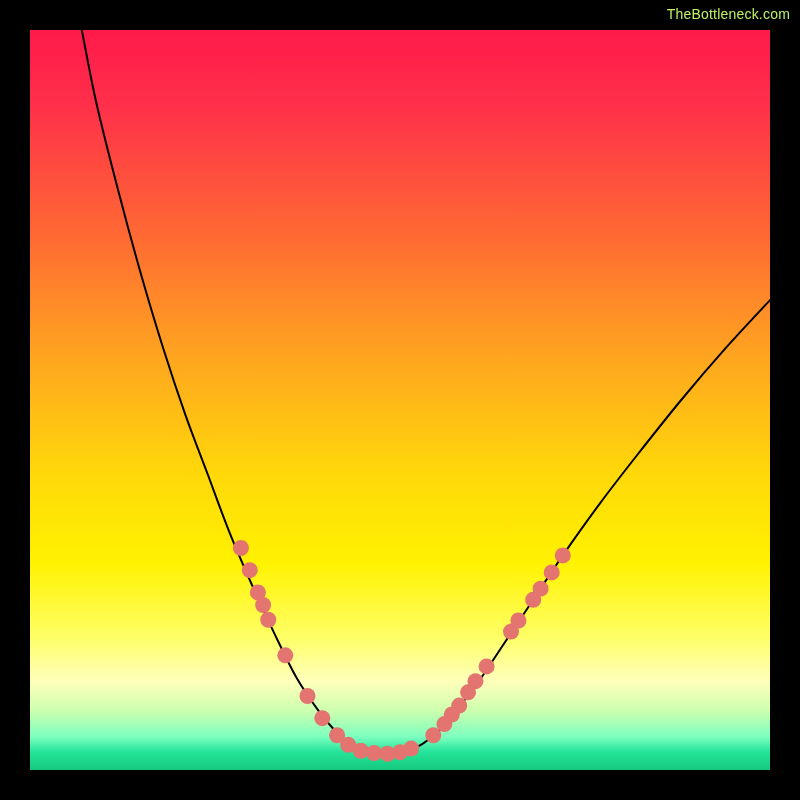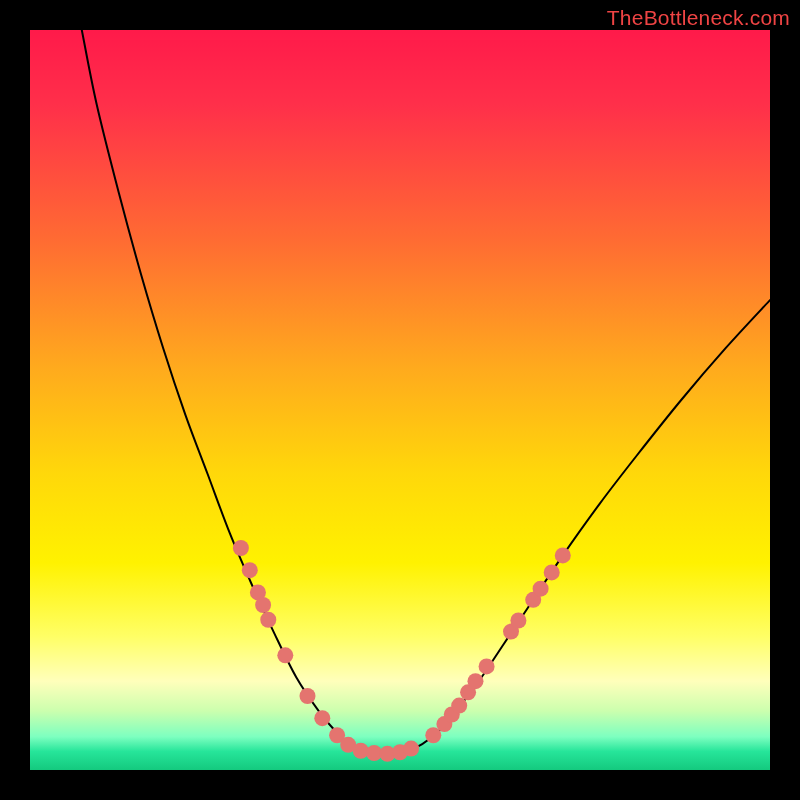--- a/index.html
+++ b/index.html
@@ -28,22 +28,22 @@
     overflow: hidden;
   }
   .gradient {
     position: absolute;
     inset: 0;
   }
   .watermark {
     position: absolute;
     top: 6px;
     right: 10px;
-    color: #ef4444;
-    font-size: 21px;
+    color: #bef264;
+    font-size: 14px;
     font-weight: 500;
     letter-spacing: 0.2px;
   }
 </style>
 </head>
 <body>
 
 <div class="frame">
   <div class="watermark">TheBottleneck.com</div>
   <div class="plot">

